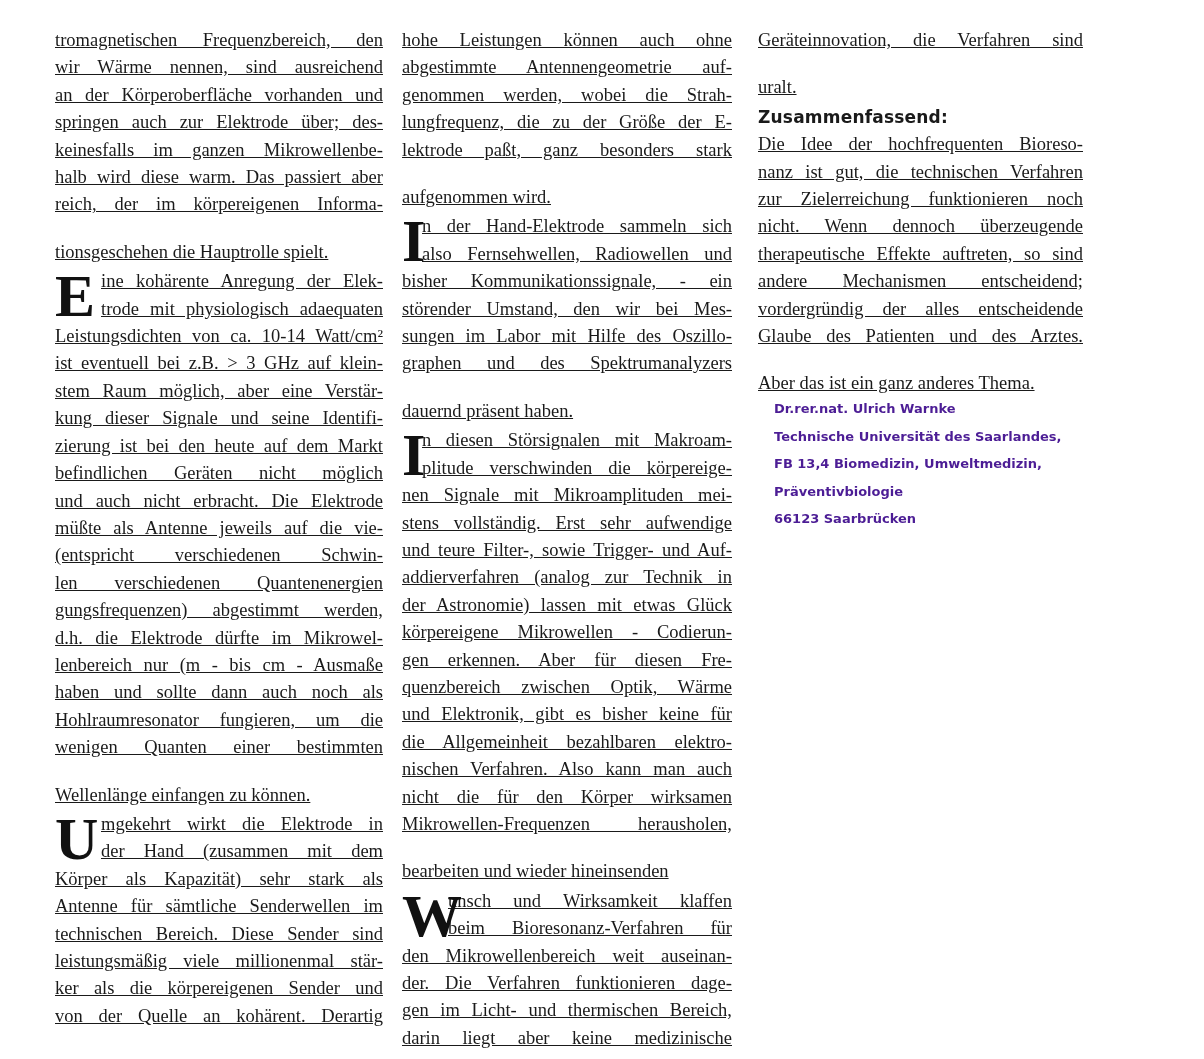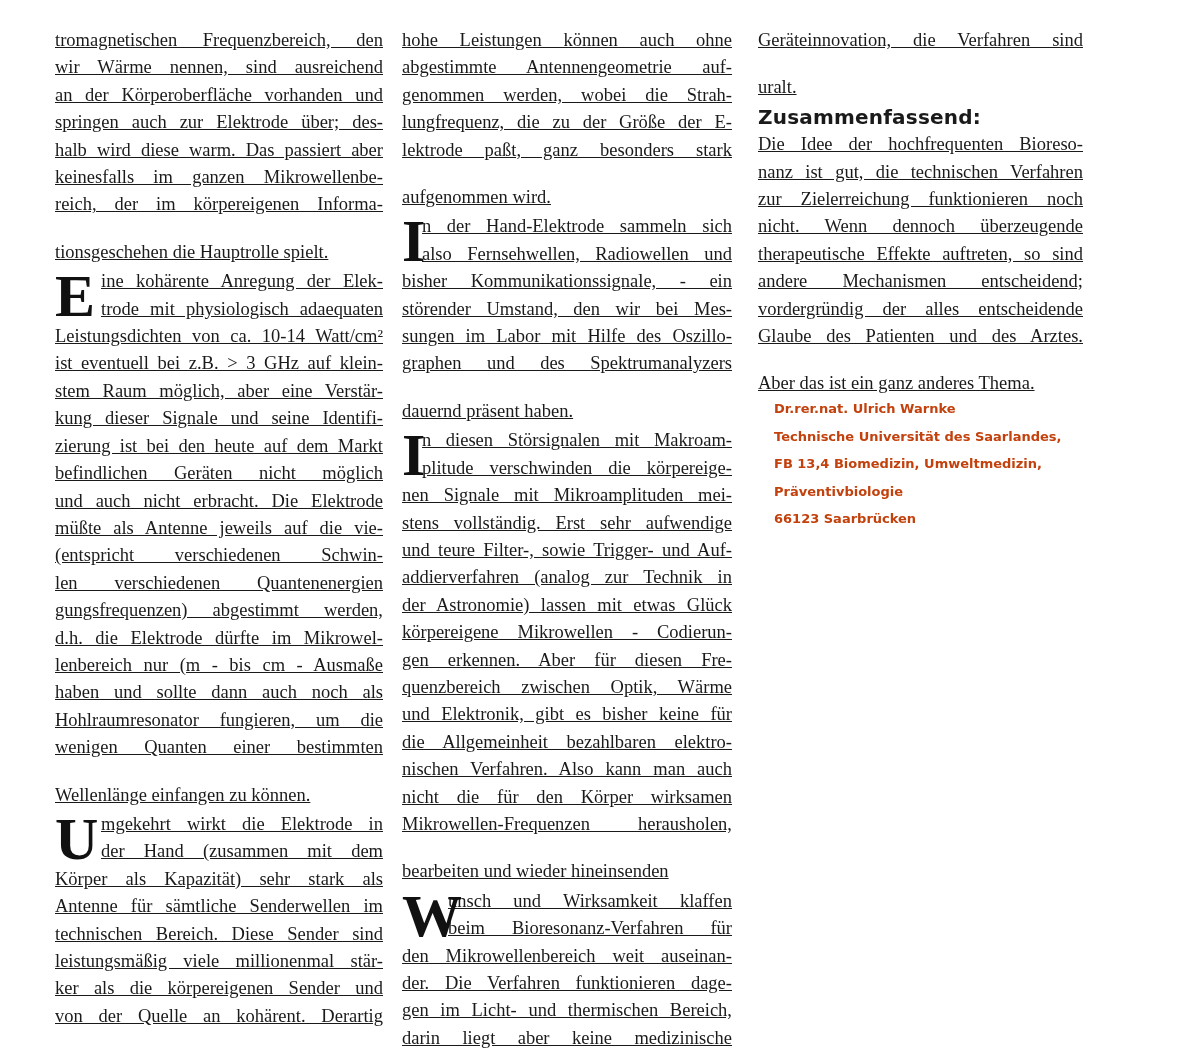--- a/index.html
+++ b/index.html
@@ -22,40 +22,40 @@
   .dropcap-para .line.indent { padding-left: 30px; }
   .dropcap {
     position: absolute; left: 0; top: 2px;
     font-family: "Liberation Serif", "DejaVu Serif", serif;
     font-size: 60px; line-height: 52px; font-weight: bold; color: #111;
   }
   .dropcap.wide ~ .line.indent { padding-left: 46px; }
   .dropcap.narrow ~ .line.indent { padding-left: 20px; }
   .heading {
     font-family: "DejaVu Sans", "Liberation Sans", sans-serif;
-    font-weight: bold; font-size: 20px; display: block; letter-spacing: 0.2px;
+    font-weight: bold; font-size: 17px; display: block; letter-spacing: 0.2px;
   }
   .sig {
     position: absolute; left: 774px; top: 395px;
     font-family: "DejaVu Sans", "Liberation Sans", sans-serif;
-    font-weight: bold; font-size: 13px; line-height: 27.5px; color: #c2410c;
+    font-weight: bold; font-size: 13px; line-height: 27.5px; color: #4c1d95;
   }
   .sig span { display: block; white-space: nowrap; }
 </style>
 </head>
 <body>
 
 <div id="col1" class="col">
   <div class="para">
     <span class="line">tromagnetischen Frequenzbereich, den</span>
     <span class="line">wir Wärme nennen, sind ausreichend</span>
     <span class="line">an der Körperoberfläche vorhanden und</span>
     <span class="line">springen auch zur Elektrode über; des-</span>
+    <span class="line">keinesfalls im ganzen Mikrowellenbe-</span>
     <span class="line">halb wird diese warm. Das passiert aber</span>
-    <span class="line">keinesfalls im ganzen Mikrowellenbe-</span>
     <span class="line">reich, der im körpereigenen Informa-</span>
     <span class="line last">tionsgeschehen die Hauptrolle spielt.</span>
   </div>
   <div class="para dropcap-para">
     <span class="dropcap wide">E</span>
     <span class="line indent">ine kohärente Anregung der Elek-</span>
     <span class="line indent">trode mit physiologisch adaequaten</span>
     <span class="line">Leistungsdichten von ca. 10-14 Watt/cm²</span>
     <span class="line">ist eventuell bei z.B. &gt; 3 GHz auf klein-</span>
     <span class="line">stem Raum möglich, aber eine Verstär-</span>

